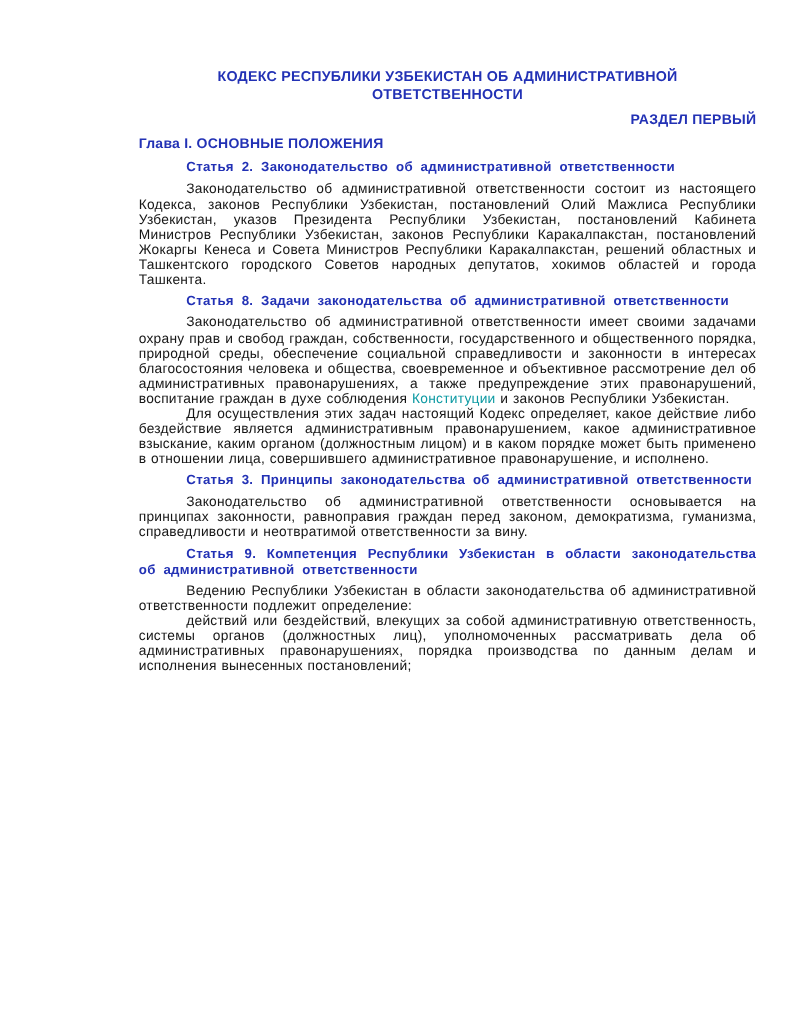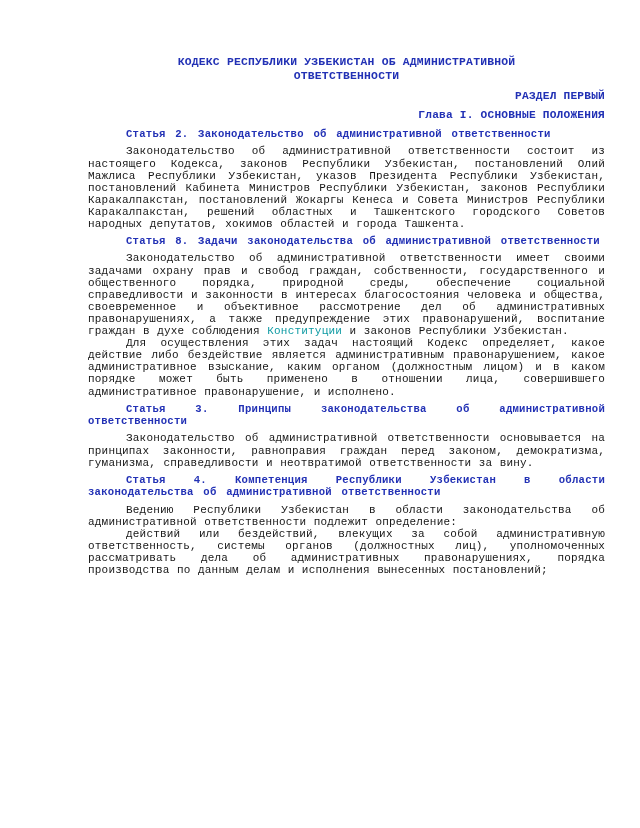--- a/index.html
+++ b/index.html
@@ -13,22 +13,21 @@
   .page {
     width: 640px;
     height: 828px;
     background: var(--background);
     margin: 0 auto;
     overflow: hidden;
     font-family: "Liberation Sans", "DejaVu Sans", sans-serif;
     color: var(--body);
   }
   .content {
-    padding: 56px 35px 0 88px; 
-    font-family: Liberation Mono, monospace;
+    padding: 56px 35px 0 111px; 
   }
   .doc-title {
     color: var(--heading);
     font-weight: bold;
     font-size: 11.4px;
     line-height: 13.6px;
     text-align: center;
     max-width: 440px;
     margin: 0 auto 7px auto;
     letter-spacing: 0.2px;
@@ -39,21 +38,21 @@
     font-size: 11.2px;
     line-height: 13.4px;
     text-align: right;
     letter-spacing: 0.2px;
   }
   .chapter-heading {
     color: var(--heading);
     font-weight: bold;
     font-size: 11.2px;
     line-height: 13.4px;
-    text-align: right;
+    text-align: left;
     margin: 5px 0 6px 0;
     letter-spacing: 0.2px;
   }
   .article-heading {
     color: var(--heading);
     font-weight: bold;
     font-size: 10.6px;
     line-height: 12.4px;
     text-align: justify;
     text-indent: 38px;
@@ -98,19 +97,19 @@
       <p class="para"><span>Законодательство об административной ответственности имеет своими задачами охрану прав и свобод граждан, собственности, государственного и общественного порядка, природной среды, обеспечение социальной справедливости и законности в интересах благосостояния человека и общества, своевременное и объективное рассмотрение дел об административных правонарушениях, а также предупреждение этих правонарушений, воспитание граждан в духе соблюдения </span><a class="doc-link" href="#">Конституции</a><span> и законов Республики Узбекистан.</span></p>
       <p class="para">Для осуществления этих задач настоящий Кодекс определяет, какое действие либо бездействие является административным правонарушением, какое административное взыскание, каким органом (должностным лицом) и в каком порядке может быть применено в отношении лица, совершившего административное правонарушение, и исполнено.</p>
     </div>
 
     <div>
       <div class="article-heading">Статья 3. Принципы законодательства об административной ответственности</div>
       <p class="para">Законодательство об административной ответственности основывается на принципах законности, равноправия граждан перед законом, демократизма, гуманизма, справедливости и неотвратимой ответственности за вину.</p>
     </div>
 
     <div>
-      <div class="article-heading">Статья 4. Компетенция Республики Узбекистан в области законодательства об административной ответственности</div>
+      <div class="article-heading">Статья 9. Компетенция Республики Узбекистан в области законодательства об административной ответственности</div>
       <p class="para">Ведению Республики Узбекистан в области законодательства об административной ответственности подлежит определение:</p>
       <p class="para">действий или бездействий, влекущих за собой административную ответственность, системы органов (должностных лиц), уполномоченных рассматривать дела об административных правонарушениях, порядка производства по данным делам и исполнения вынесенных постановлений;</p>
     </div>
 
   </div>
 </div>
 
 </body></html>

